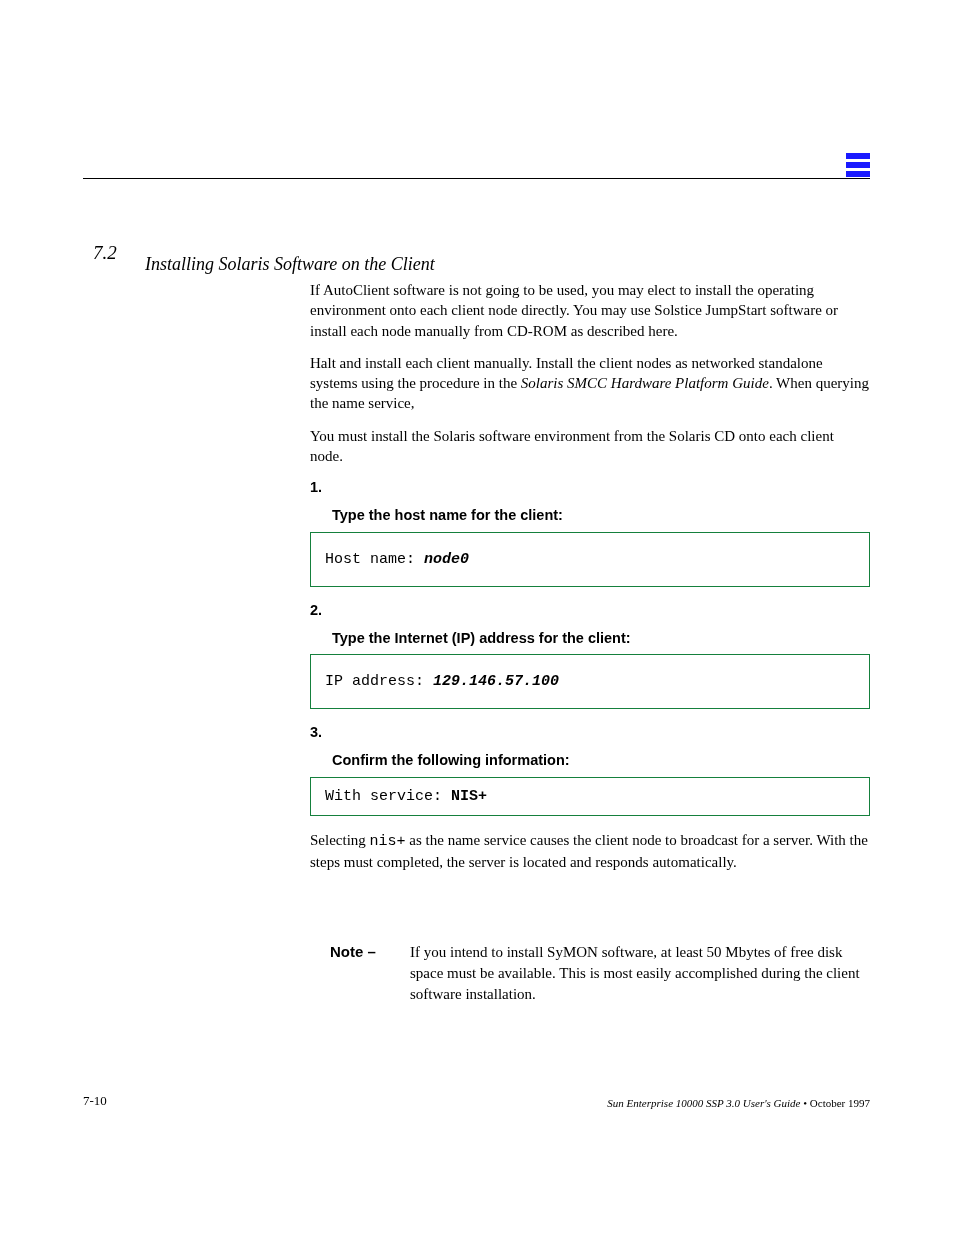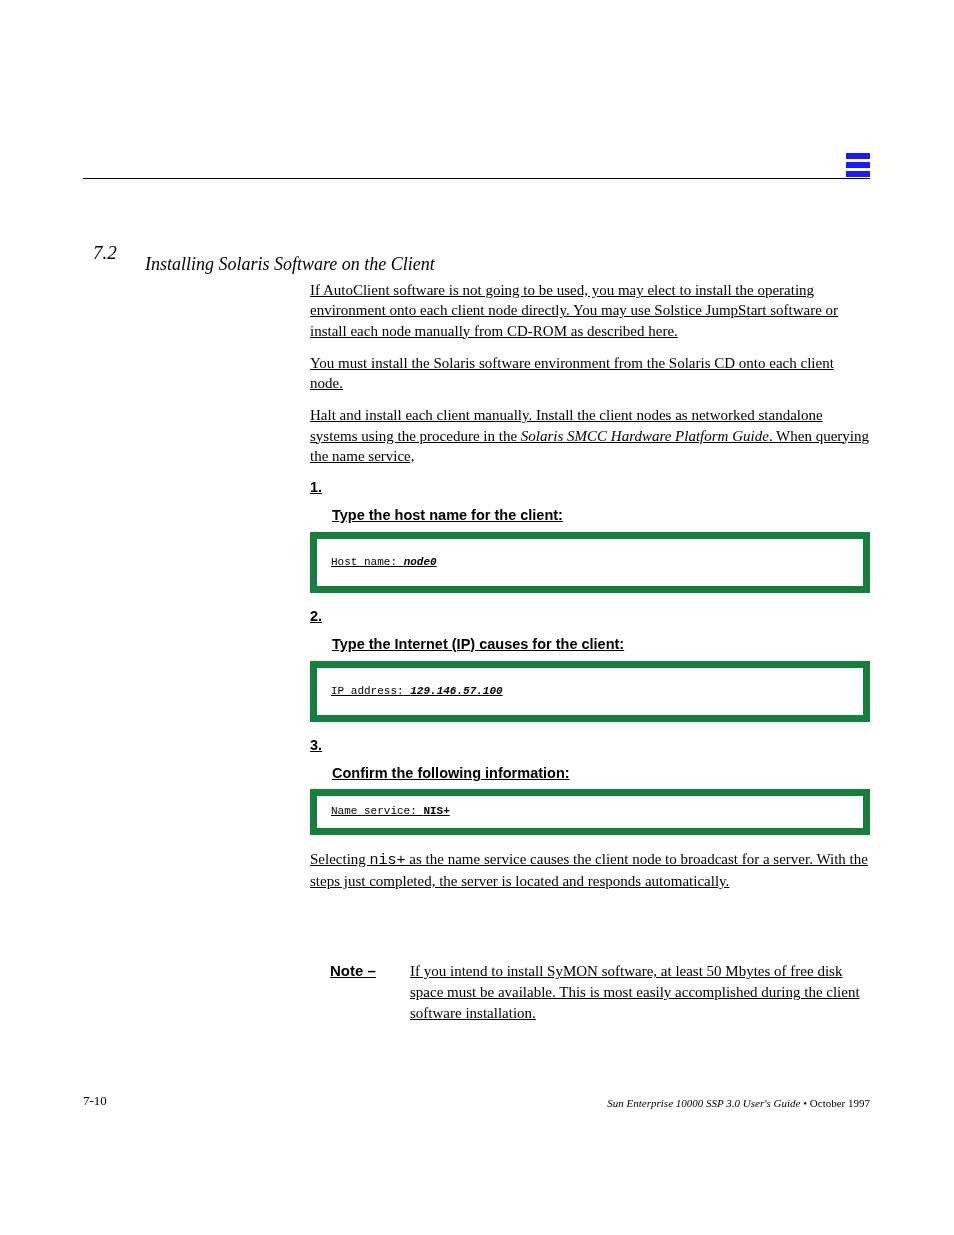--- a/index.html
+++ b/index.html
@@ -57,45 +57,44 @@
     font-style: italic;
     font-size: 18px;
   }
   .body {
     position: absolute;
     left: 310px;
     right: 84px;
     top: 280px;
     font-size: 15px;
     line-height: 1.35;
-    text-decoration: underline;
   }
   .para {
     margin: 0 0 12px 0;
   }
   .step {
     display: flex;
     margin: 12px 0 6px 0;
     font-weight: bold;
     font-family: "Helvetica Neue", Helvetica, Arial, sans-serif;
     font-size: 14.5px;
   }
   .step-num {
     width: 22px;
     flex: 0 0 22px;
   }
   .step-text {
     flex: 1 1 auto;
     margin-top: 28px;
   }
   .codebox {
-    border: 7px solid #15803d;
+    border: 1px solid #15803d;
     padding: 16px 14px;
     font-family: "Courier New", Courier, monospace;
-    font-size: 11px;
+    font-size: 15px;
     margin: 6px 0 14px 0;
     line-height: 1.4;
     white-space: pre-wrap;
   }
   .codebox .italic {
     font-style: italic;
   }
   .inline-code {
     font-family: "Courier New", Courier, monospace;
   }
@@ -140,46 +139,46 @@
 
   <div class="hr-line"></div>
 
   <div class="section-number">7.2</div>
   <div class="section-title">Installing Solaris Software on the Client</div>
 
   <div class="body">
 
     <p class="para">If AutoClient software is not going to be used, you may elect to install the operating environment onto each client node directly. You may use Solstice JumpStart software or install each node manually from CD-ROM as described here.</p>
 
-    <p class="para">You must install the Solaris software environment from the Solaris CD onto each client node.</p>
-
     <p class="para">
       <span>Halt and install each client manually. Install the client nodes as networked standalone systems using the procedure in the </span><i>Solaris SMCC Hardware Platform Guide</i><span>. When querying the name service,</span>
     </p>
+
+    <p class="para">You must install the Solaris software environment from the Solaris CD onto each client node.</p>
 
     <div class="step">
       <div class="step-num">1.</div>
       <div class="step-text">Type the host name for the client:</div>
     </div>
     <div class="codebox"><span>Host name:</span> <span class="italic" style="font-weight:bold;">node0</span></div>
 
     <div class="step">
       <div class="step-num">2.</div>
-      <div class="step-text">Type the Internet (IP) causes for the client:</div>
+      <div class="step-text">Type the Internet (IP) address for the client:</div>
     </div>
     <div class="codebox"><span>IP address:</span> <span class="italic" style="font-weight:bold;margin-top:12px;">129.146.57.100</span></div>
 
     <div class="step">
       <div class="step-num">3.</div>
       <div class="step-text">Confirm the following information:</div>
     </div>
-    <div class="codebox" style="padding:8px 14px;"><span>Name service: </span><span style="font-weight:bold;">NIS+</span></div>
+    <div class="codebox" style="padding:8px 14px;"><span>With service: </span><span style="font-weight:bold;">NIS+</span></div>
 
     <p class="para">
-      <span>Selecting </span><span class="inline-code">nis+</span><span> as the name service causes the client node to broadcast for a server. With the steps just completed, the server is located and responds automatically.</span>
+      <span>Selecting </span><span class="inline-code">nis+</span><span> as the name service causes the client node to broadcast for a server. With the steps must completed, the server is located and responds automatically.</span>
     </p>
 
     <div class="note-row">
       <div class="note-label">Note –</div>
       <div class="note-text">If you intend to install SyMON software, at least 50 Mbytes of free disk space must be available. This is most easily accomplished during the client software installation.</div>
     </div>
 
   </div>
 
   <div class="footer-left">7-10</div>

